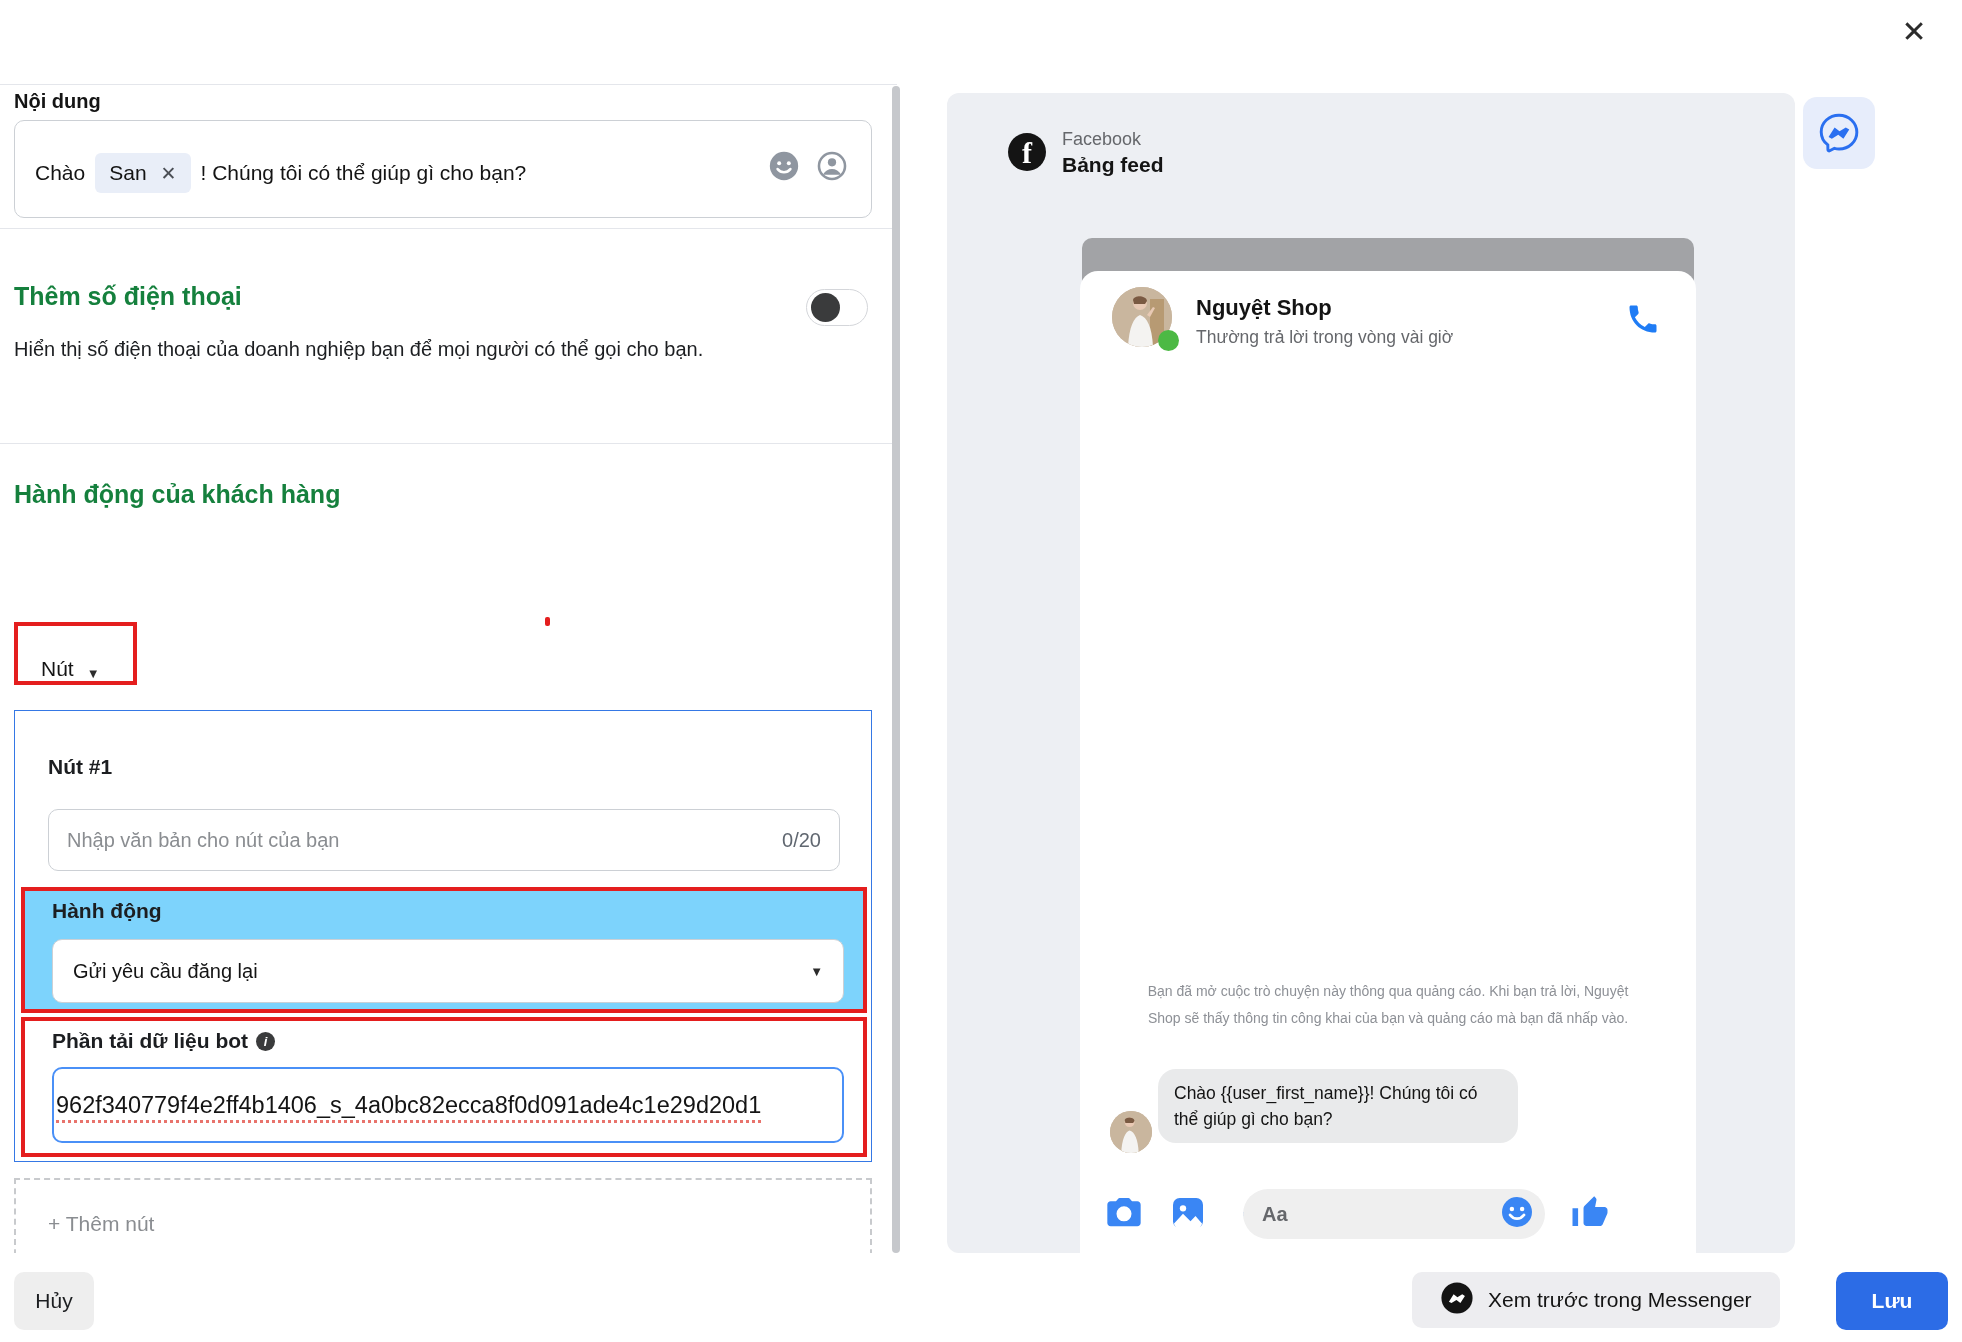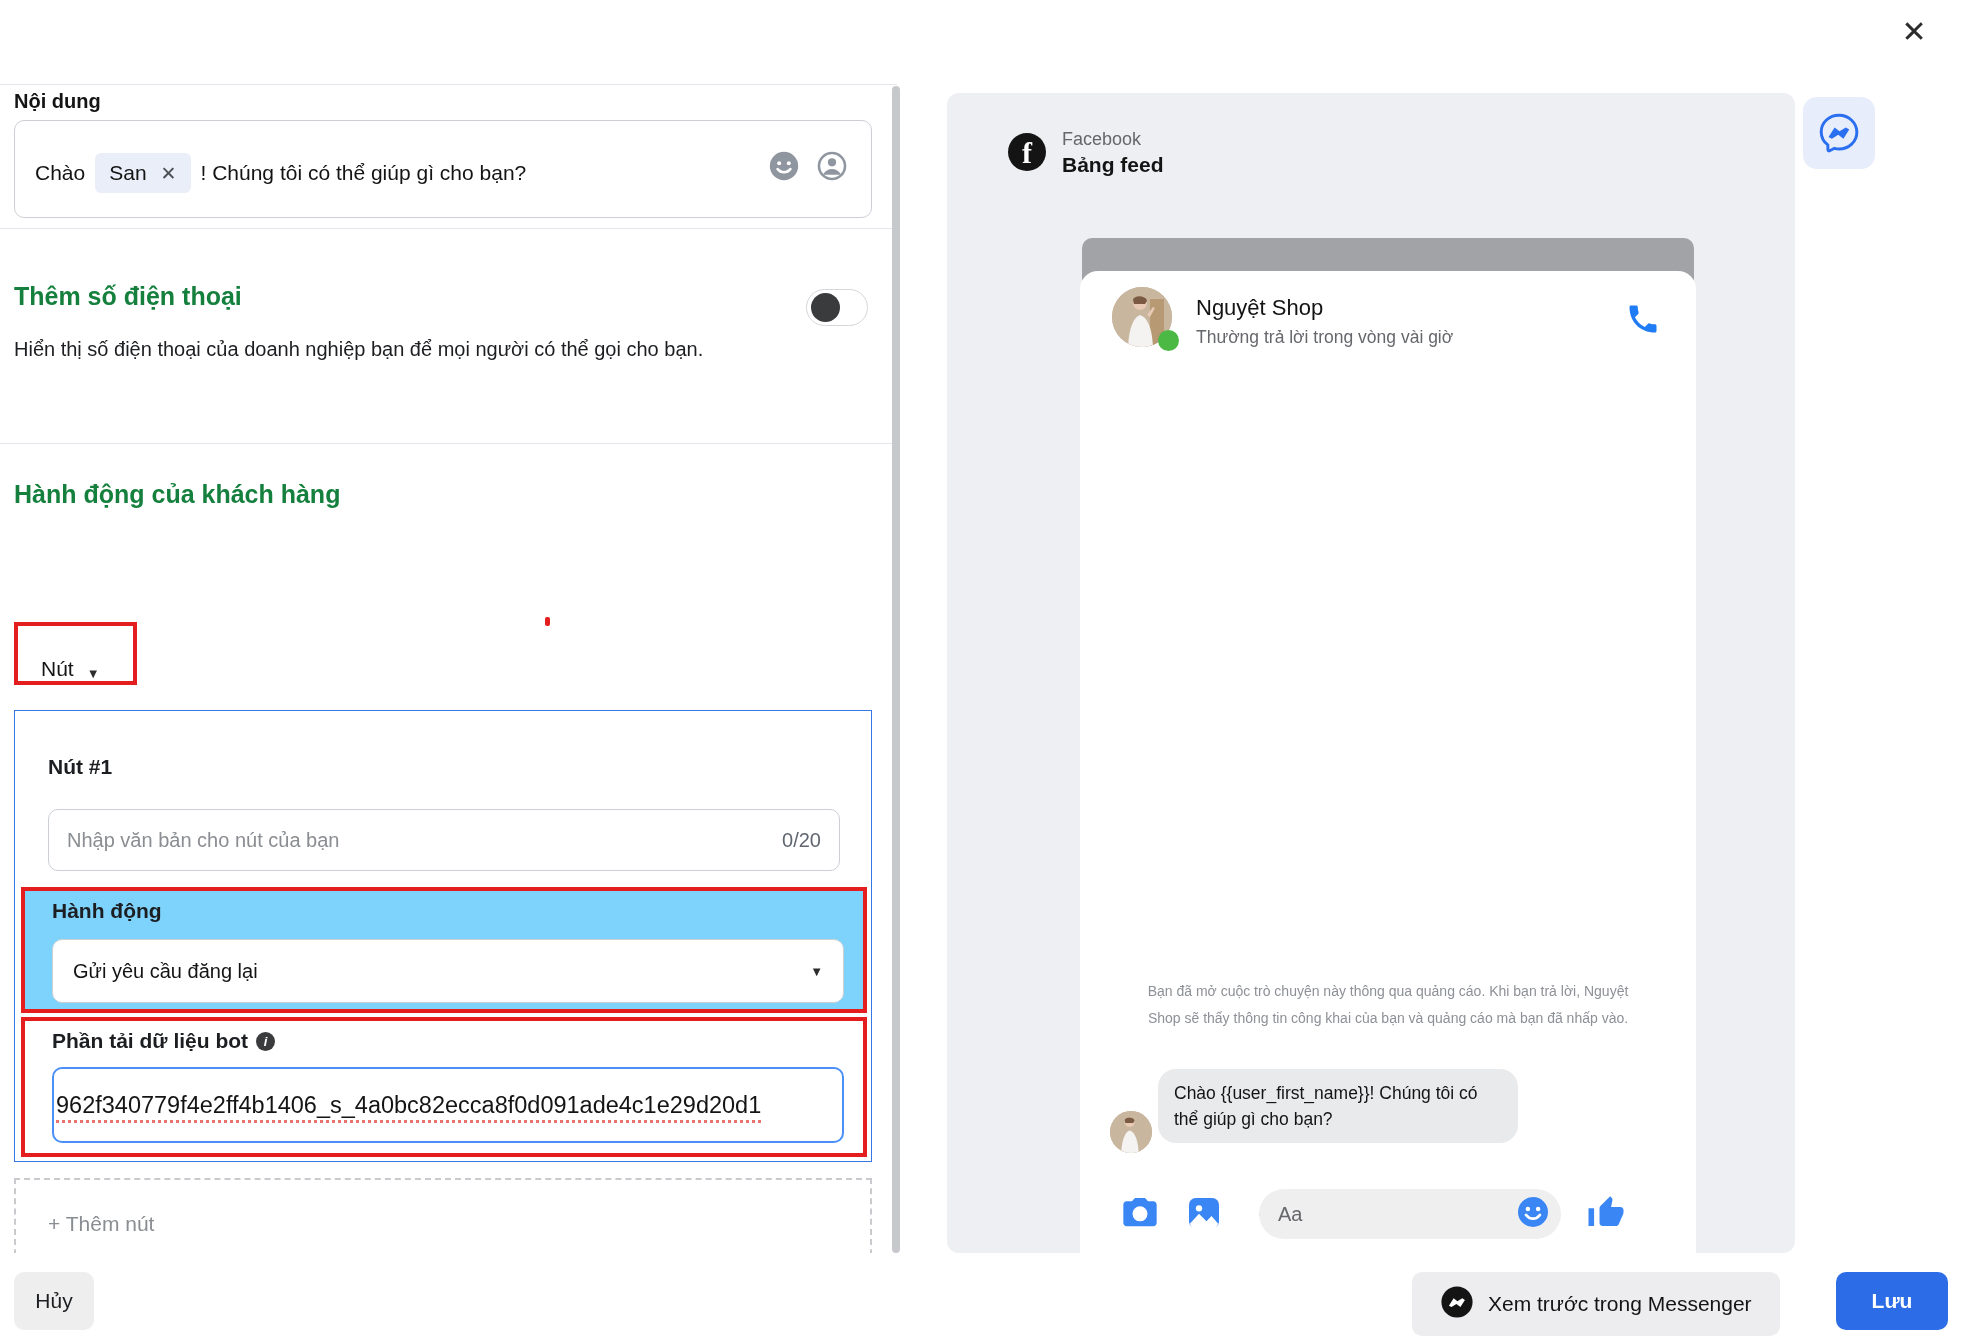--- a/index.html
+++ b/index.html
@@ -87,44 +87,44 @@
 
   .phone-hood { position:absolute; left:135px; top:145px; width:612px; height:62px;
     background:#a2a3a6; border-radius:10px 10px 0 0; }
   .phone-card { position:absolute; left:133px; top:178px; width:616px; height:982px;
     background:#fff; border-radius:18px 18px 0 0; }
 
   .shop-avatar { position:absolute; left:32px; top:16px; width:60px; height:60px; border-radius:50%;
     overflow:hidden; background:#c8b49c; }
   .online-dot { position:absolute; left:78px; top:59px; width:21px; height:21px;
     border-radius:50%; background:#4cb944; }
-  .shop-name { position:absolute; left:116px; top:24px; font-size:22px; font-weight:normal; color:#141414; }
+  .shop-name { position:absolute; left:116px; top:24px; font-size:22px; font-weight:bold; color:#141414; }
   .shop-status { position:absolute; left:116px; top:56px; font-size:17.5px; color:#65676b; }
   .call-icon { position:absolute; left:545px; top:30px; }
 
   .disclaimer { position:absolute; left:50px; top:707px; width:516px; text-align:center;
     font-size:14px; line-height:27px; color:#8d9096; }
 
   .bubble-avatar { position:absolute; left:30px; top:840px; width:42px; height:42px;
     border-radius:50%; overflow:hidden; background:#c8b49c; }
   .msg-bubble { position:absolute; left:78px; top:798px; max-width:360px; background:#e9eaeb;
     border-radius:18px; padding:11px 16px; font-size:17.5px; line-height:26px; color:#141414; }
 
-  .composer { position:absolute; left:16px; top:916px; width:612px; height:62px; }
+  .composer { position:absolute; left:0; top:916px; width:612px; height:62px;font-weight:bold; }
   .composer .tool { position:absolute; cursor:pointer; }
   .aa-pill { position:absolute; left:163px; top:2px; width:302px; height:50px; background:#efefef;
     border-radius:25px; display:flex; align-items:center; padding:0 10px 0 19px; cursor:text; }
   .aa-text { font-size:20px; color:#65676b; flex:1; }
 
   
   .footer { left:0; top:1253px; width:1962px; height:89px; background:#fff; }
   .btn { border:none; border-radius:10px; font-family:inherit; font-size:21px; cursor:pointer; }
   .cancel-btn { position:absolute; left:14px; top:19px; width:80px; height:58px;
     background:#eeeeee; color:#1c1e21; }
-  .preview-btn { position:absolute; left:1412px; top:19px; height:64px; padding:0 28px;
+  .preview-btn { position:absolute; left:1412px; top:19px; height:56px; padding:0 28px;
     background:#ededf0; color:#141414; display:flex; align-items:center; gap:14px; }
   .save-btn { position:absolute; left:1836px; top:19px; width:112px; height:58px;
     background:#2c6ce6; color:#fff; font-weight:bold; }
 </style>
 </head>
 <body>
 
 <div class="abs page-title">Chỉnh sửa mẫu</div>
 <button class="abs close-btn">✕</button>
 

